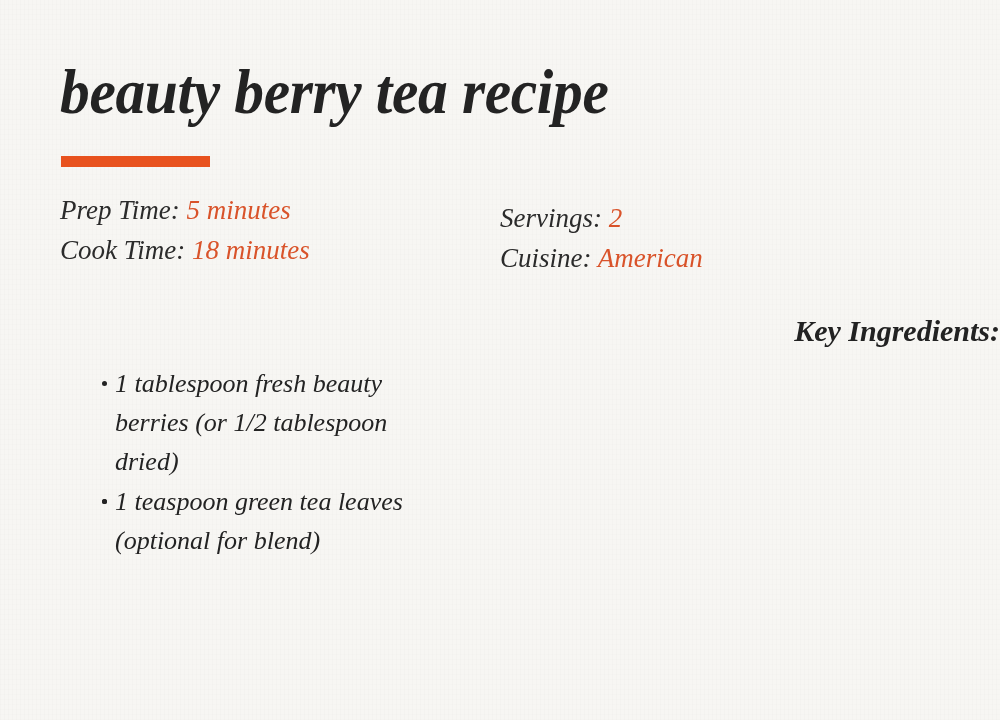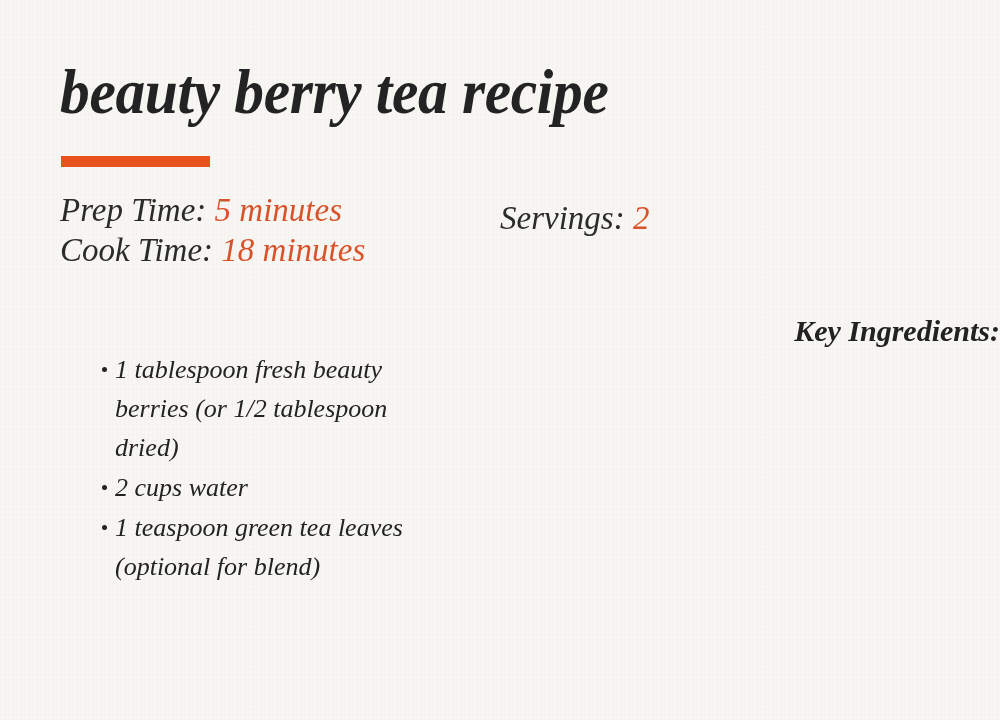--- a/index.html
+++ b/index.html
@@ -61,21 +61,21 @@
     width: 880px;
   }
   .meta-col {
     position: absolute;
     top: 0;
   }
   .meta-col-left  { left: 0px; }
   .meta-col-right { left: 440px; margin-top: 8px; }
 
   .meta-row {
-    font-size: 33px;
+    font-size: 27px;
     line-height: 40px;
     color: #2b2b2b;
     white-space: nowrap;
   }
   .meta-label { color: #2b2b2b; }
   .meta-value { color: #d9532a; }
 
   .section-heading {
     position: absolute;
     left: 0;
@@ -84,21 +84,21 @@
     text-align: right;
     font-weight: 700;
     font-size: 30px;
     line-height: 40px;
     color: #222222;
   }
 
   .ingredients {
     position: absolute;
     left: 0;
-    top: 350px;
+    top: 364px;
     width: 1000px;
     height: 300px;
   }
   .ing-col {
     position: absolute;
     top: 0;
   }
   .ing-col-left  { left: 100px;  width: 350px; }
   .ing-col-right { left: 529px;  width: 400px; }
 
@@ -145,37 +145,40 @@
         <span class="meta-label">Cook Time:</span>
         <span class="meta-value">18 minutes</span>
       </div>
     </div>
 
     <div class="meta-col meta-col-right">
       <div class="meta-row">
         <span class="meta-label">Servings:</span>
         <span class="meta-value">2</span>
       </div>
+      <div class="meta-row">
+        <span class="meta-label">Cuisine:</span>
+        <span class="meta-value">American</span>
+      </div>
     </div>
 
   </div>
 
   <div class="section-heading">Key Ingredients:</div>
 
   <div class="ingredients">
 
     <div class="ing-col ing-col-left">
       <ul class="ing-list">
         <li class="ing-item">
           <span class="bullet"></span>
           <span>1 tablespoon fresh beauty berries (or 1/2 tablespoon dried)</span>
         </li>
         <li class="ing-item">
           <span class="bullet"></span>
-          <span>2 cups water</span>
         </li>
         <li class="ing-item">
           <span class="bullet"></span>
           <span>1 teaspoon green tea leaves (optional for blend)</span>
         </li>
       </ul>
     </div>
 
 
   </div>

